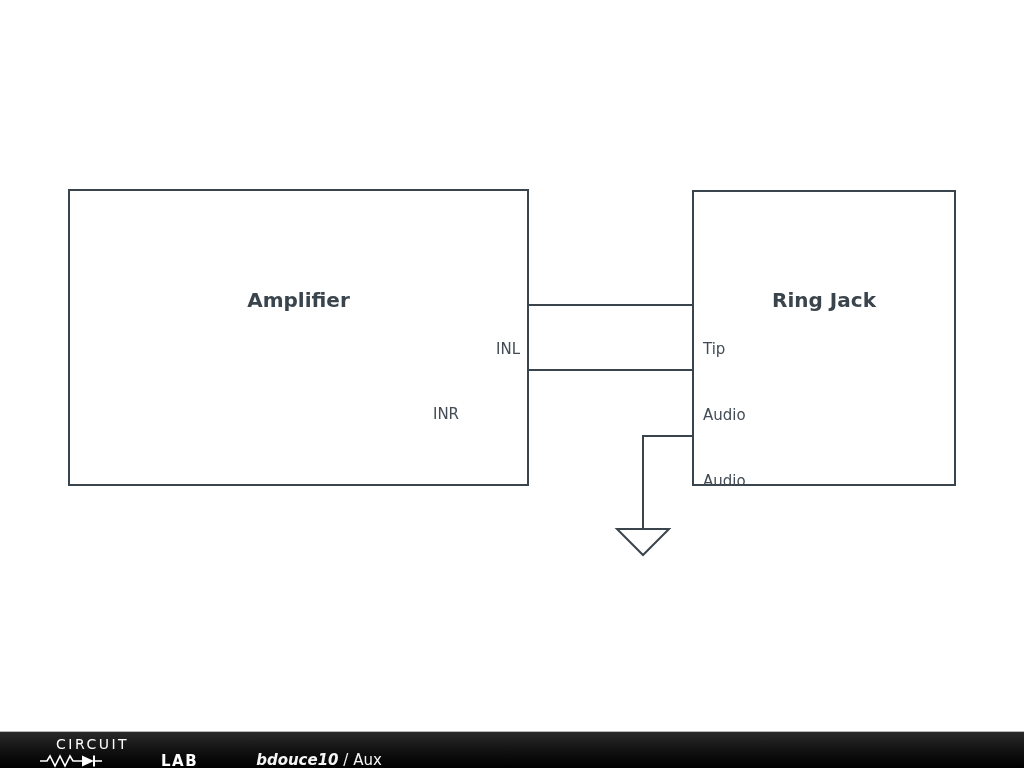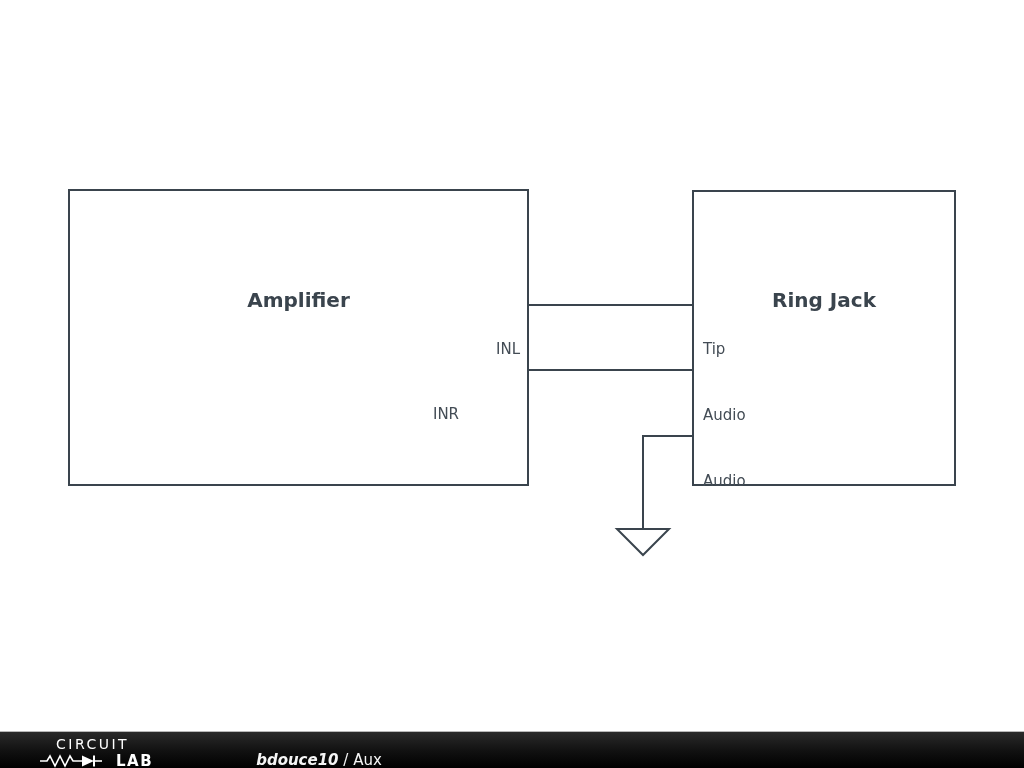--- a/index.html
+++ b/index.html
@@ -81,20 +81,21 @@
     color: #ffffff;
     line-height: 20px;
   }
   .logo-row2 {
     position: absolute;
     left: 0px;
     top: 21px;
     display: flex;
     align-items: flex-end;
     height: 14px;
+    gap: 45px;
   }
   .logo-lab {
     font-size: 15px;
     font-weight: bold;
     letter-spacing: 1.5px;
     color: #ffffff;
     line-height: 14px;
   }
   .footer-text {
     position: absolute;

